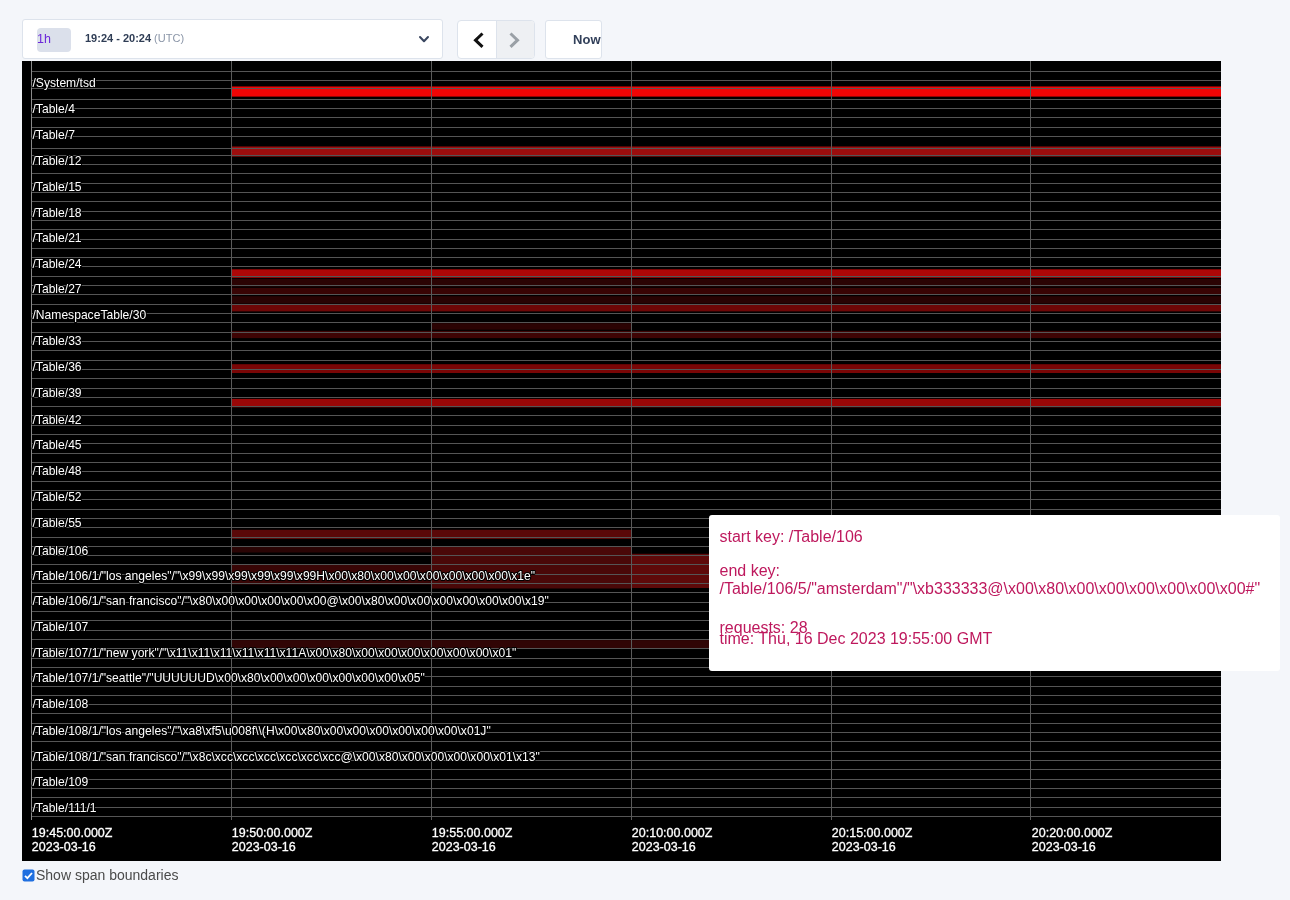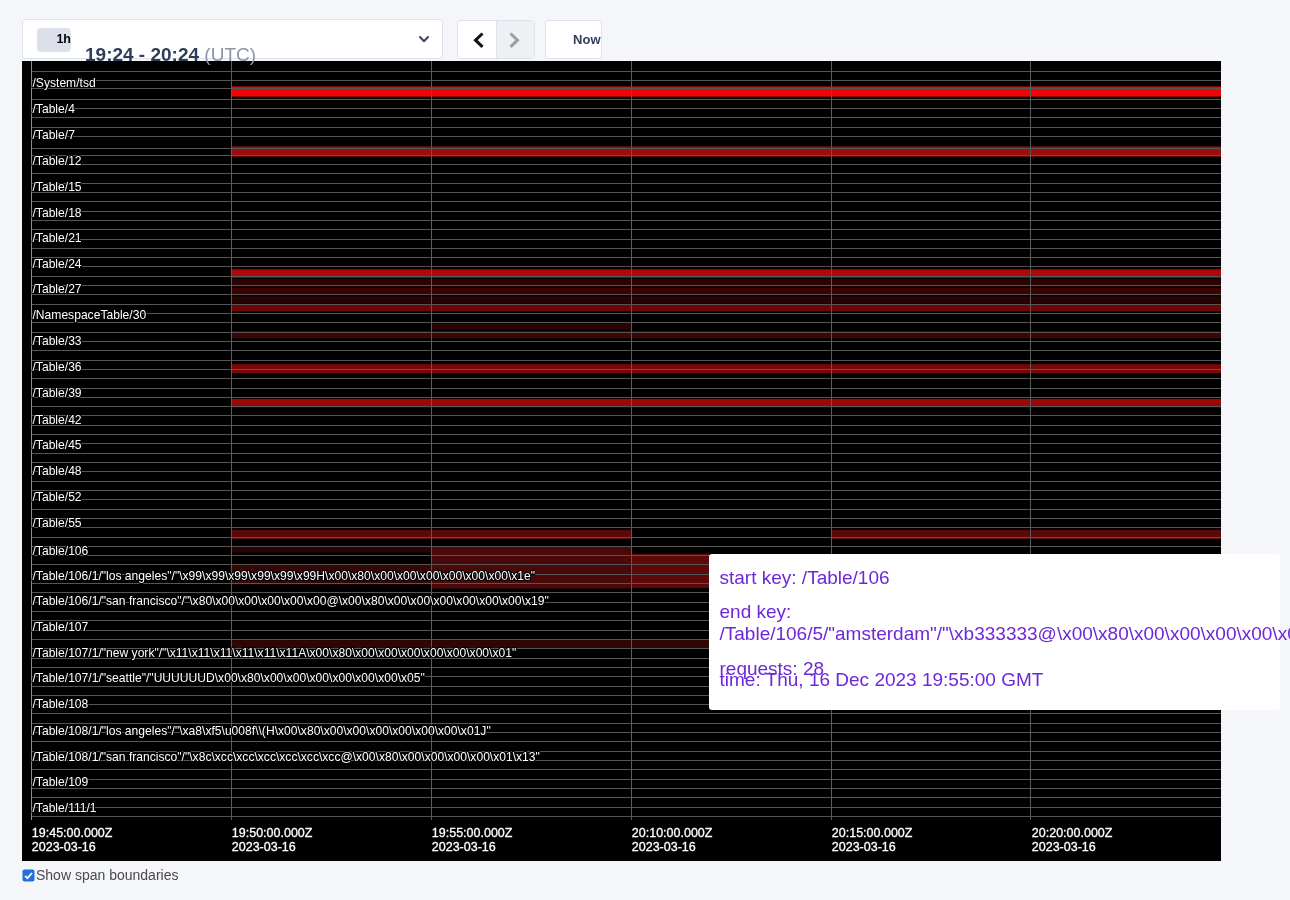--- a/index.html
+++ b/index.html
@@ -70,35 +70,35 @@
 <text x="631.8" y="836.5">20:10:00.000Z</text>
 <text x="631.8" y="850.5">2023-03-16</text>
 <text x="831.8" y="836.5">20:15:00.000Z</text>
 <text x="831.8" y="850.5">2023-03-16</text>
 <text x="1031.8" y="836.5">20:20:00.000Z</text>
 <text x="1031.8" y="850.5">2023-03-16</text>
 </g>
 </svg>
 
 <div class="abs ctrl" style="left:22px;top:18.5px;width:421px;height:40.5px;"></div>
-<div class="abs" style="left:37px;top:28px;width:34px;height:23.5px;background:#dbe0eb;border-radius:4px;text-align:right;font-size:12.5px;font-weight:bold;color:#000000;line-height:23.5px;">1h</div>
-<div class="abs" style="left:85px;top:44px;font-size:19px;color:#2f3d55;"><b>19:24 - 20:24</b> <span style="color:#8b96a8">(UTC)</span></div>
+<div class="abs" style="left:37px;top:28px;width:34px;height:23.5px;background:#dbe0eb;border-radius:4px;text-align:left;font-size:12.5px;font-weight:normal;color:#6d28d9;line-height:23.5px;">1h</div>
+<div class="abs" style="left:85px;top:32px;font-size:11px;color:#2f3d55;"><b>19:24 - 20:24</b> <span style="color:#8b96a8">(UTC)</span></div>
 <svg class="abs" style="left:414px;top:33px" width="20" height="14" viewBox="0 0 20 14">
     <path d="M6 4 L10 8.3 L14 4" stroke="#3a4760" stroke-width="2" fill="none" stroke-linecap="round" stroke-linejoin="round"></path>
   </svg>
 <div class="abs" style="left:456.5px;top:20px;width:78.5px;height:39px;border:1px solid #dde3ec;border-radius:4px;background:#fff;overflow:hidden;">
   <div class="abs" style="left:38.5px;top:0;width:40px;height:39px;background:#eef0f3;border-left:1px solid #dde3ec;"></div>
   <svg class="abs" style="left:8px;top:5px" width="62" height="29" viewBox="0 0 62 29">
     <path d="M16.5 7.5 L9.5 14.2 L16.5 20.9" stroke="#111" stroke-width="3" fill="none"></path>
     <path d="M44.5 7.5 L51.5 14.2 L44.5 20.9" stroke="#9aa0a6" stroke-width="3" fill="none"></path>
   </svg>
 </div>
 <div class="abs ctrl" style="left:544.5px;top:20px;width:57px;height:39px;text-align:right;font-size:13px;font-weight:bold;color:#32405a;line-height:37px;">Now</div>
 
-<div class="abs" style="left:708.5px;top:554px;width:571px;height:156px;background:#fff;border-radius:3px;font-size:19px;color:#6d28d9;">
+<div class="abs" style="left:708.5px;top:515px;width:571px;height:156px;background:#fff;border-radius:3px;font-size:16px;color:#be185d;">
   <div class="abs" style="left:11px;top:12.5px;">start key: /Table/106</div>
   <div class="abs" style="left:11px;top:46.5px;">end key: /Table/106/5/"amsterdam"/"\xb333333@\x00\x80\x00\x00\x00\x00\x00\x00#"</div>
   <div class="abs" style="left:11px;top:80.5px;margin-top:23px;">requests: 28</div>
   <div class="abs" style="left:11px;top:114.5px;">time: Thu, 16 Dec 2023 19:55:00 GMT</div>
 </div>
 
 <svg class="abs" style="left:21.5px;top:868.5px" width="13" height="13" viewBox="0 0 13 13">
     <rect x="0.5" y="0.5" width="12" height="12" rx="2" fill="#1f6fe0"></rect>
     <path d="M3 6.8 L5.4 9.2 L10 4" stroke="#fff" stroke-width="1.8" fill="none"></path>
   </svg>

